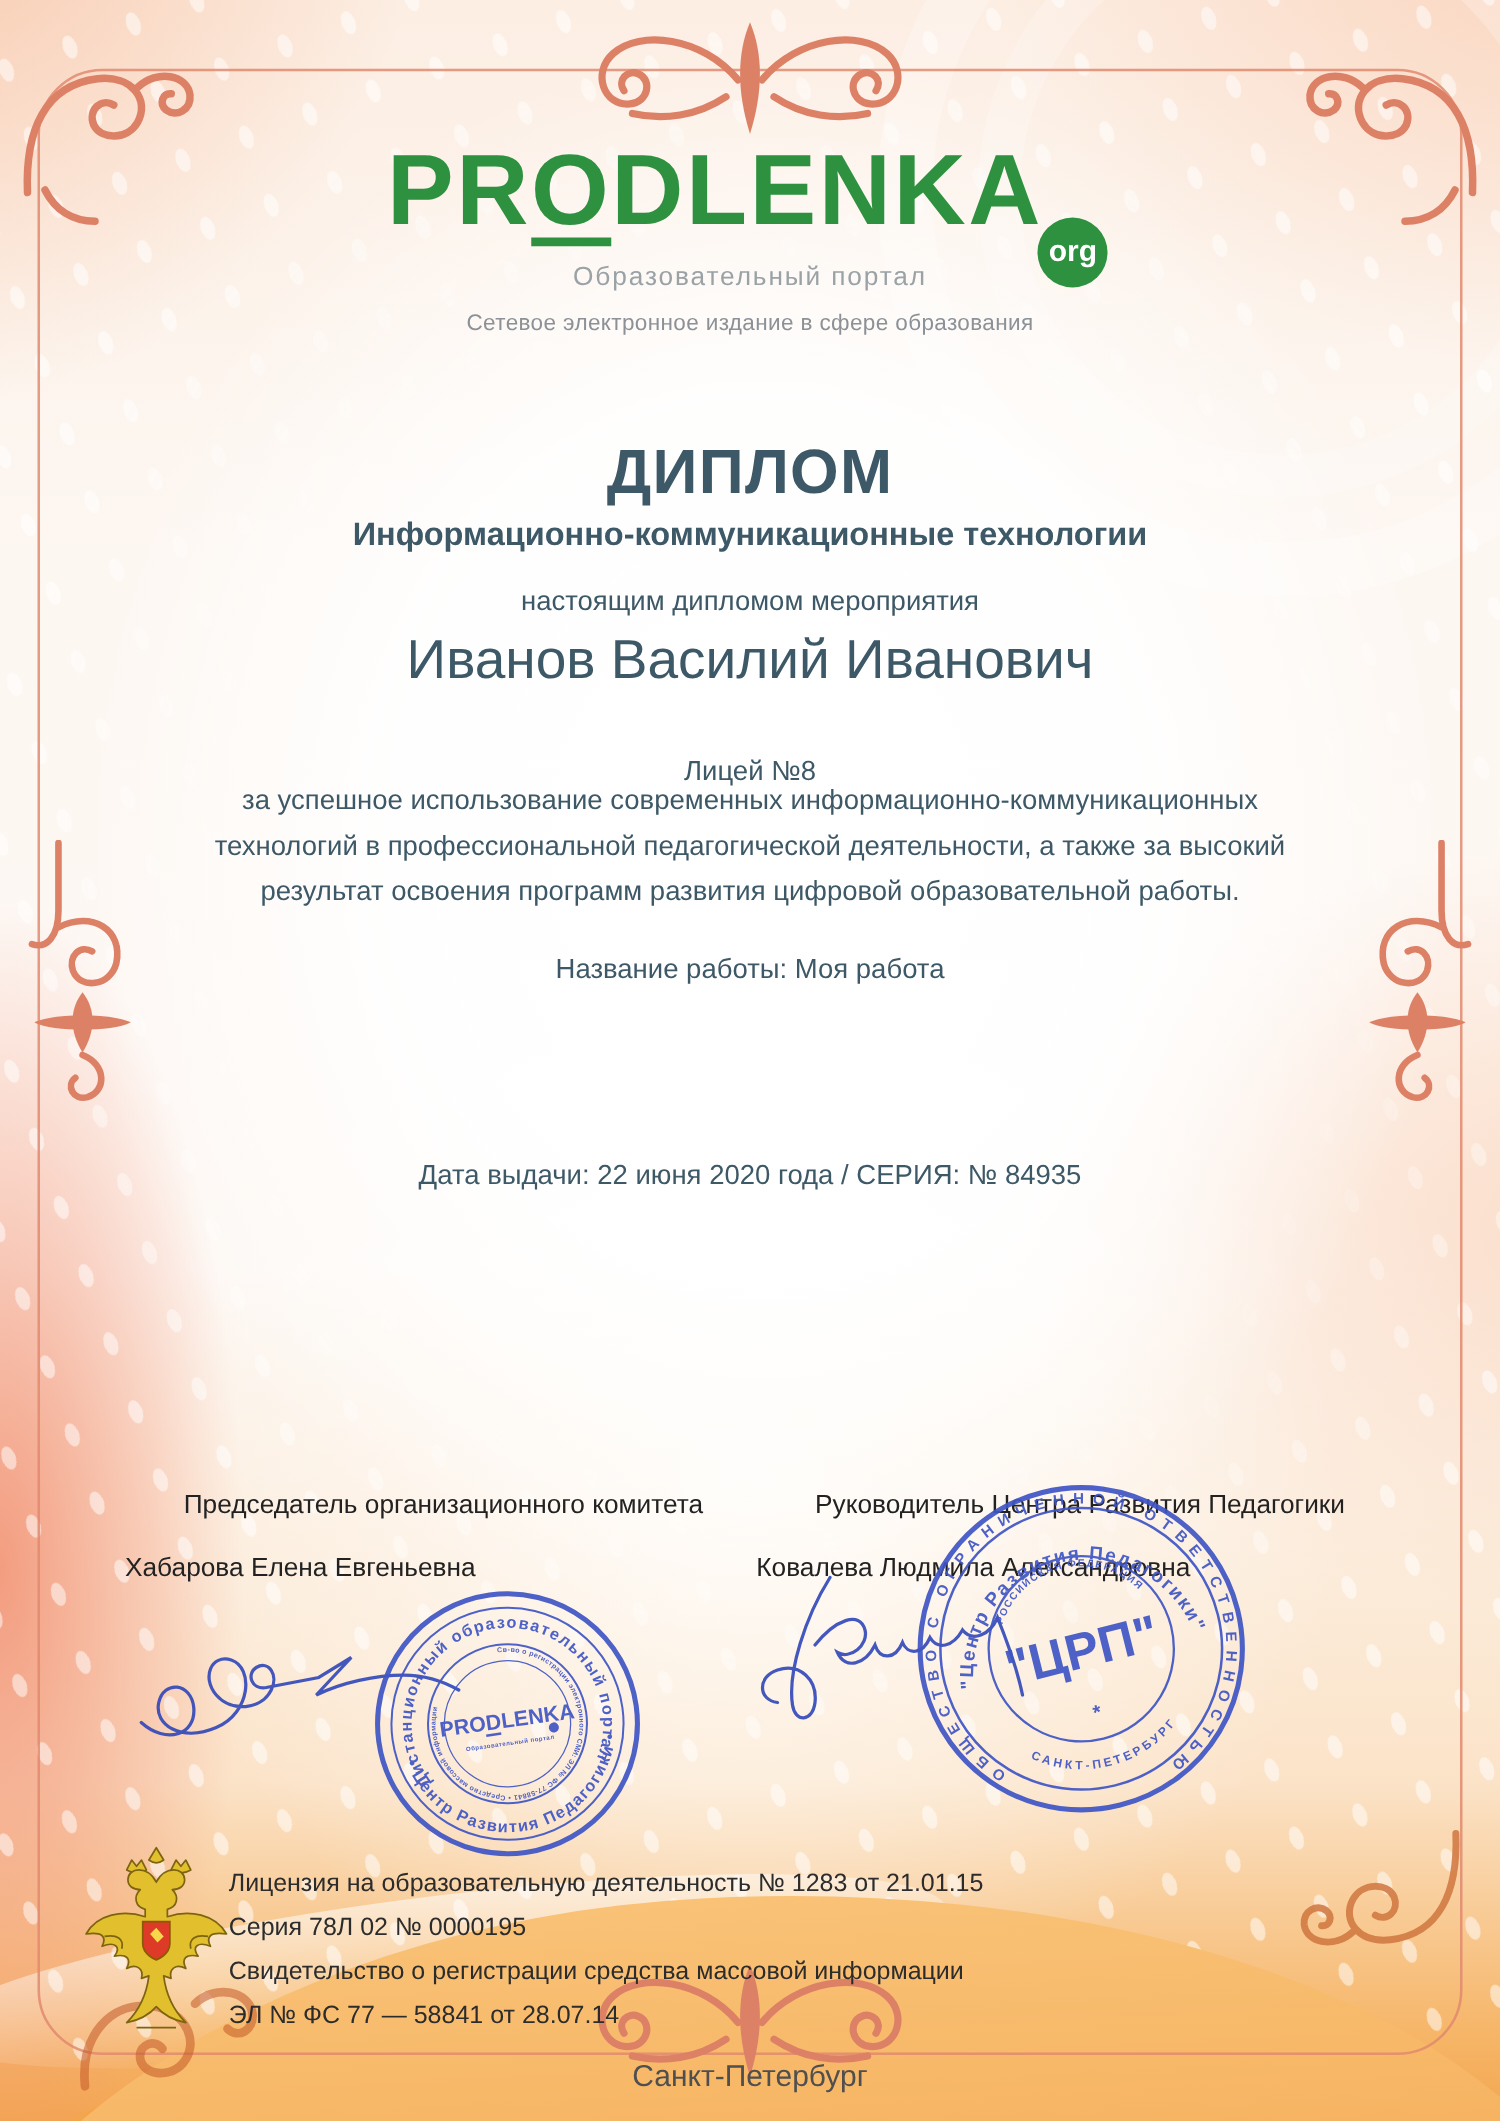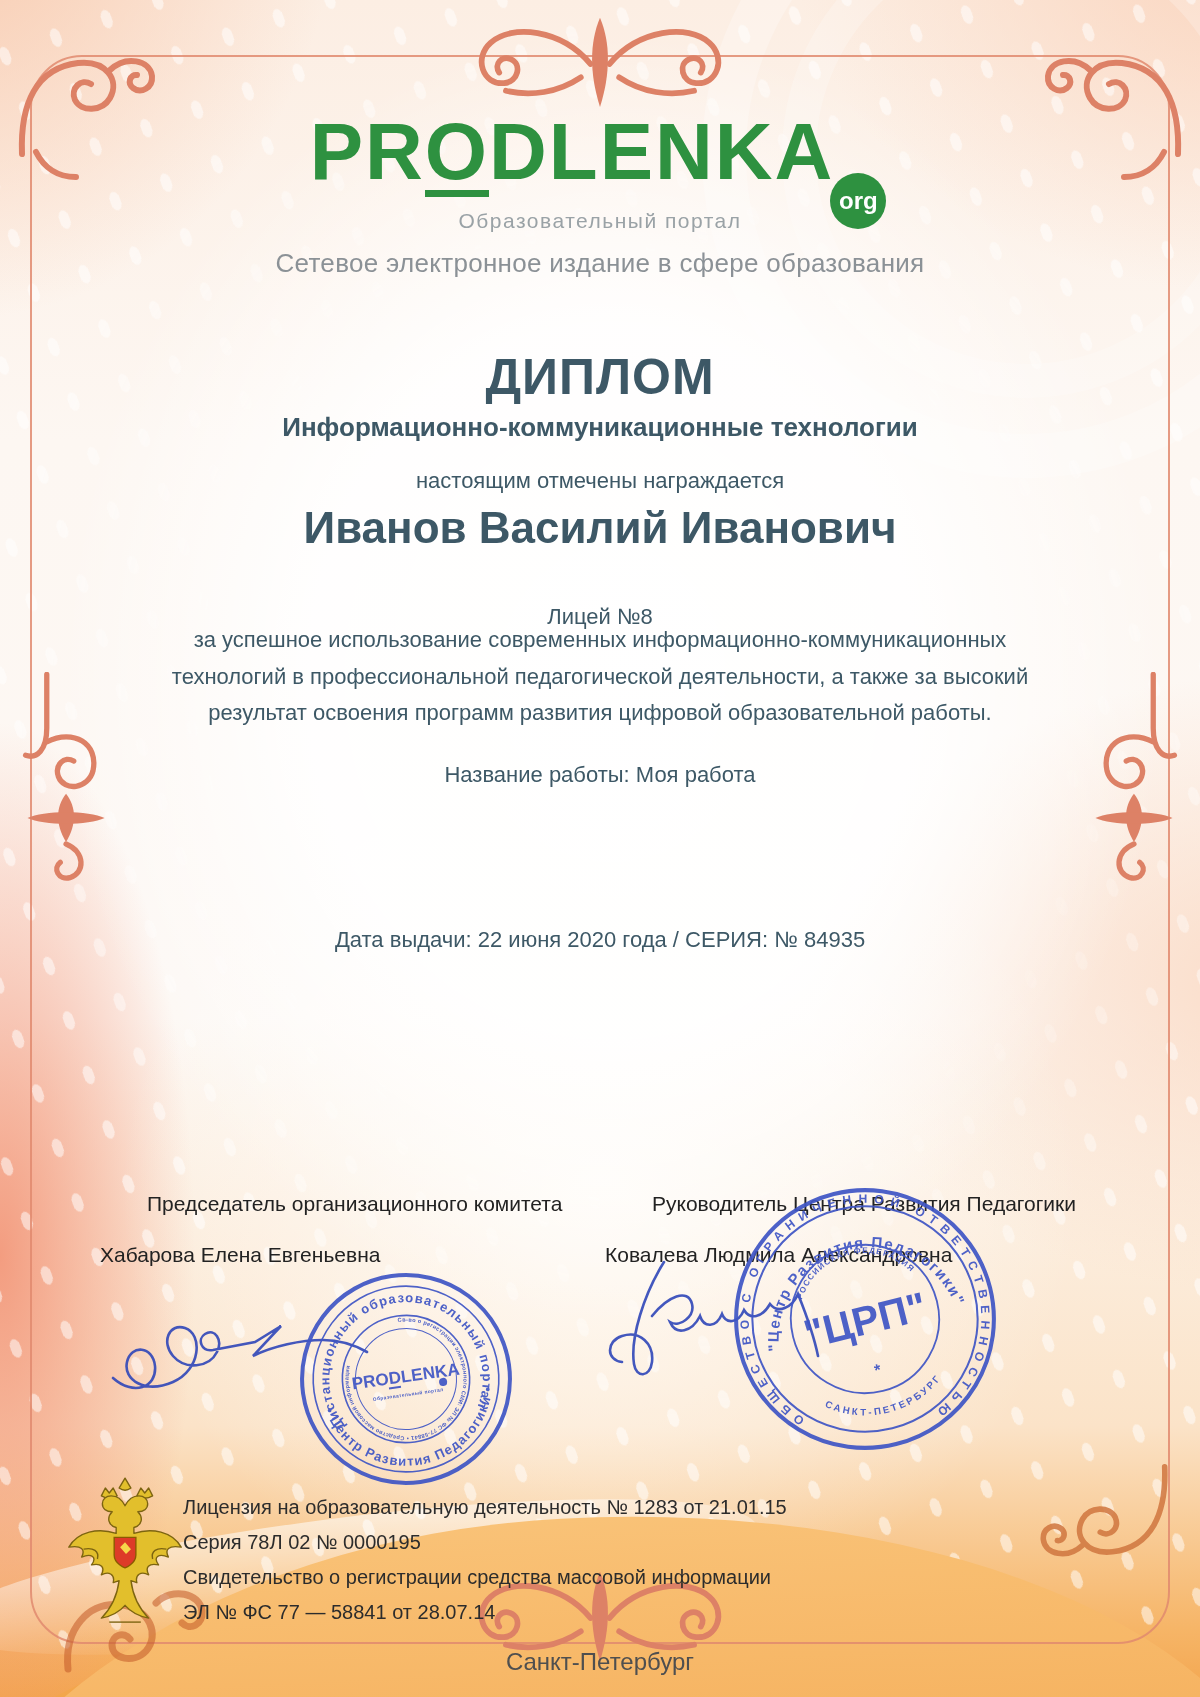--- a/index.html
+++ b/index.html
@@ -44,25 +44,25 @@
   .orn-spiral-bl{left:60px;bottom:18px;width:150px;height:130px;opacity:.55;}
   
   .ctext{position:absolute;left:0;width:100%;text-align:center;color:#3d5866;}
   .logo-wrap{top:112px;}
   .logo-word{font-size:80px;font-weight:bold;color:#2e9140;letter-spacing:2px;line-height:1;white-space:nowrap;}
   .logo-o{display:inline-block;border-bottom:7px solid #2e9140;padding-bottom:1px;line-height:.92;}
   .logo-badge{display:inline-block;width:56px;height:56px;border-radius:50%;background:#2e9140;color:#fff;
     font-size:24px;font-weight:bold;line-height:56px;text-align:center;letter-spacing:0;
     vertical-align:baseline;transform:translate(-4px,30px);}
   .logo-tagline{font-size:21px;color:#9aa2a6;letter-spacing:1.5px;margin-top:10px;}
-  .net-line{top:248px;font-size:26px;color:#8b9196;letter-spacing:.3px;}
+  .net-line{top:248px;font-size:18px;color:#8b9196;letter-spacing:.3px;}
   .title{top:336px;font-size:50px;font-weight:bold;letter-spacing:1px;margin-top:12px;}
   .category{top:412px;font-size:26px;font-weight:bold;}
   .award-line{top:468px;font-size:22px;}
-  .recipient{top:503px;font-size:44px;font-weight:bold;}
+  .recipient{top:503px;font-size:44px;font-weight:normal;}
   .institution{top:576px;font-size:22px;margin-top:28px;}
   .para{position:absolute;left:160px;width:880px;text-align:center;color:#3d5866;font-size:22px;line-height:36.5px;}
   .achievement{top:622px;}
   .work-title{top:757px;}
   .jury{top:810px;}
   .issue{top:922px;}
   
   .sig-label{position:absolute;font-size:21px;color:#222;white-space:nowrap;}
   .sig-col-l{left:100px;}
   .sig-col-r{left:605px;}
@@ -187,21 +187,21 @@
   </div>
 
   <div class="ctext logo-wrap abs" style="position:absolute">
     <div class="logo-word"><span>PR</span><span class="logo-o">O</span><span>DLENKA</span><span class="logo-badge">org</span></div>
     <div class="logo-tagline">Образовательный портал</div>
   </div>
 
   <div class="ctext net-line abs" style="position:absolute">Сетевое электронное издание в сфере образования</div>
   <div class="ctext title abs" style="position:absolute">ДИПЛОМ</div>
   <div class="ctext category abs" style="position:absolute">Информационно-коммуникационные технологии</div>
-  <div class="ctext award-line abs" style="position:absolute">настоящим отмечены награждается</div>
+  <div class="ctext award-line abs" style="position:absolute">настоящим дипломом мероприятия</div>
   <div class="ctext recipient abs" style="position:absolute">Иванов Василий Иванович</div>
   <div class="ctext institution abs" style="position:absolute">Лицей №8</div>
 
   <div class="para achievement">за успешное использование современных информационно-коммуникационных технологий в профессиональной педагогической деятельности, а также за высокий результат освоения программ развития цифровой образовательной работы.</div>
   <div class="para work-title">Название работы: Моя работа</div>
   <div class="para issue">Дата выдачи: 22 июня 2020 года / СЕРИЯ: № 84935</div>
 
   <div class="sig-label sig-col-l role-row">Председатель организационного комитета</div>
   <div class="sig-label sig-col-r role-row">Руководитель Центра Развития Педагогики</div>
   <div class="sig-label sig-col-l name-row">Хабарова Елена Евгеньевна</div>

